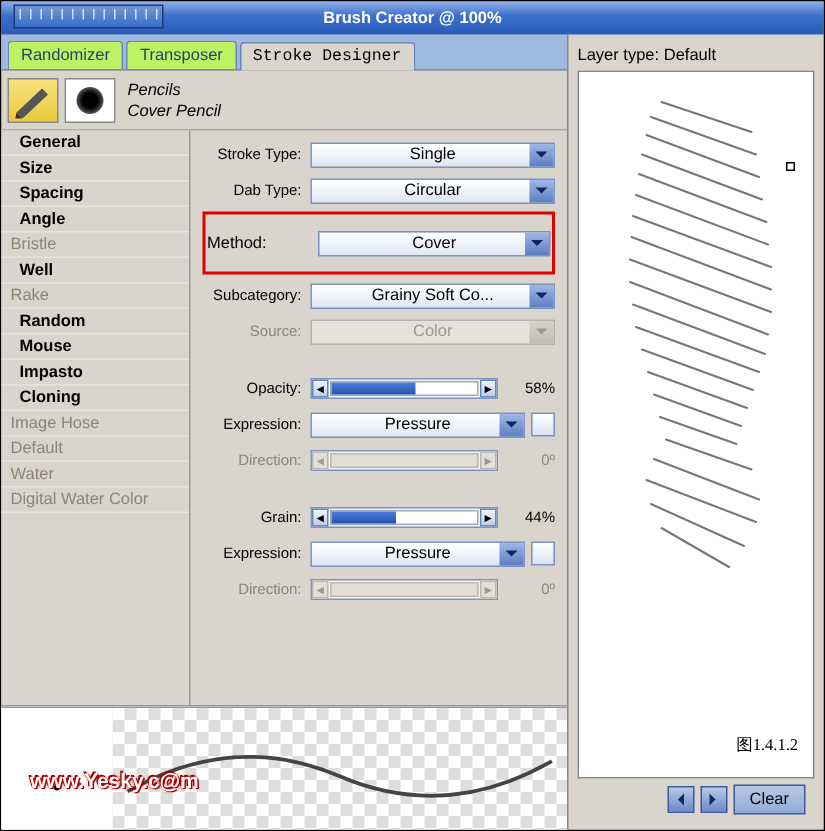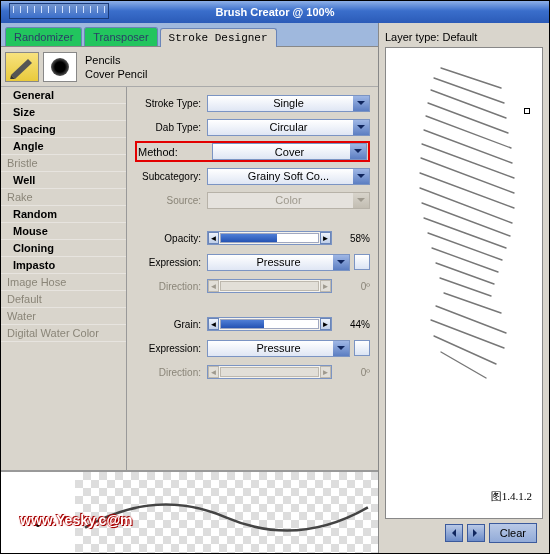--- a/index.html
+++ b/index.html
@@ -4,45 +4,45 @@
 <style>
 * { box-sizing: border-box; margin: 0; padding: 0; font-family: Tahoma, Arial, sans-serif; font-size: 11px; }
 body { background: #fff; width: 550px; height: 554px; position: relative; overflow: hidden; }
 .window { width: 550px; height: 554px; border: 1px solid #000; background: #d9d5cc; display: flex; flex-direction: column; }
 .titlebar { height: 22px; background: linear-gradient(#8db0e8,#3a6ecb 45%,#2b5bb8); color: #fff; display: flex; align-items: center; justify-content: center; font-size: 11px; font-weight: bold; position: relative; }
 .titlebar .ruler { position: absolute; left: 8px; top: 2px; width: 100px; height: 16px; background: linear-gradient(#7496cf,#3a6ecb); border: 1px solid #1a3a78; display: flex; align-items: flex-start; justify-content: space-around; padding-top:2px;}
 .titlebar .ruler span{width:1px;height:7px;background:#cfe0ff;}
 .body { flex: 1; display: flex; background: #d9d5cc; }
 .leftpane { width: 378px; display: flex; flex-direction: column; border-right: 1px solid #888; }
 .tabs { height: 24px; display: flex; align-items: flex-end; background: #9fb8dd; padding-left: 4px; gap: 2px; border-bottom: 1px solid #888; }
-.tab { padding: 3px 8px; font-size: 11px; background: #22c55e; border: 1px solid #6a85b8; border-bottom: none; border-radius: 3px 3px 0 0; color: #2a3d66; cursor: pointer; }
+.tab { padding: 3px 8px; font-size: 11px; background: #bef264; border: 1px solid #6a85b8; border-bottom: none; border-radius: 3px 3px 0 0; color: #2a3d66; cursor: pointer; }
 .tab.active { background: #d9d5cc; color: #000; position: relative; top: 1px; font-family: Liberation Mono, monospace; }
 .toolrow { height: 40px; display: flex; align-items: center; padding: 4px; border-bottom: 1px solid #aaa; gap: 4px; }
 .swatch { width: 34px; height: 30px; border: 1px solid #888; display:flex;align-items:center;justify-content:center;background:#fff;}
 .swatch.brush{background:linear-gradient(#f7e27e,#e9ca3c);}
 .swatch.dot{background:#fff;}
 .swatch.dot::before{content:"";width:18px;height:18px;border-radius:50%;background:radial-gradient(circle,#000 0%,#000 40%,#555 70%,#fff 100%);}
-.toolrow .lbls{margin-left:4px;display:flex;flex-direction:column;font-size:11px;line-height:14px;}
+.toolrow .lbls{margin-left:4px;display:flex;flex-direction:column;font-size:11px;line-height:14px;font-style:italic;}
 .midrow { flex: 1; display: flex; border-bottom: 1px solid #999; }
 .catlist { width: 126px; background: #d9d5cc; border-right: 1px solid #999; display:flex;flex-direction:column;}
 .catlist .item { padding: 2px 6px; font-size: 11px; border-bottom: 1px solid #e7e4df; cursor: pointer; }
 .catlist .item.bold { font-weight: bold; color: #000; padding-left: 12px; }
 .catlist .item.dim { color: #8a8578; }
 .catlist .spacer{flex:1;}
 .settings { flex: 1; padding: 6px 8px; display: flex; flex-direction: column; gap: 4px; }
 .row { display: flex; align-items: center; height: 20px; }
 .row .lbl { width: 72px; text-align: right; padding-right: 6px; font-size: 10px;}
 .row .lbl.dim{color:#8a8578;}
 .select { flex: 1; height: 17px; background: linear-gradient(#fff,#dfe6f4); border: 1px solid #7b94c3; display: flex; align-items: center; justify-content: center; font-size: 10px; position: relative; }
 .select .arrow { position: absolute; right: 0; top: 0; width: 16px; height: 15px; background: linear-gradient(#9fb7e5,#5c7ec2); display:flex;align-items:center;justify-content:center;}
 .select .arrow::after{content:"";border:4px solid transparent;border-top-color:#10265e;margin-top:3px;}
 .select.disabled {background:#e5e2dd;border-color:#b7b2a8;color:#9e998e;}
 .select.disabled .arrow{background:linear-gradient(#d8d4cb,#c2bdb2);}
 .select.disabled .arrow::after{border-top-color:#9e998e;}
-.hl { border: 2px solid #e30000; padding: 1px; display:flex;align-items:center;height:21px;}
+.hl { border: 2px solid #e30000; padding: 1px; display:flex;align-items:center;height:42px;}
 .hl .lbl{width:74px;}
 .slider { flex: 1; height: 14px; border: 1px solid #7b94c3; background: #f5f3ee; position: relative; display:flex;align-items:center;padding:0 12px;}
 .slider .track{height:10px;flex:1;background:#fff;border:1px solid #a0a8c0;position:relative;}
 .slider .fill{position:absolute;left:0;top:0;height:100%;background:linear-gradient(#4f7ed6,#2452b3);}
 .slider .btn{width:11px;height:12px;position:absolute;top:0;background:linear-gradient(#eef3fb,#c0cfe8);border:1px solid #6a85b8;display:flex;align-items:center;justify-content:center;font-size:8px;}
 .slider .btn.l{left:0;}
 .slider .btn.r{right:0;}
 .slider.disabled .track{background:#e2dfd8;border-color:#bdb8ae;}
 .slider.disabled .btn{background:#e2dfd8;border-color:#bdb8ae;color:#9e998e;}
 .pct{width:38px;text-align:right;font-size:10px;padding-left:4px;}
@@ -115,22 +115,22 @@
         <div class="catlist">
           <div class="item bold">General</div>
           <div class="item bold">Size</div>
           <div class="item bold">Spacing</div>
           <div class="item bold">Angle</div>
           <div class="item dim">Bristle</div>
           <div class="item bold">Well</div>
           <div class="item dim">Rake</div>
           <div class="item bold">Random</div>
           <div class="item bold">Mouse</div>
+          <div class="item bold">Impasto</div>
           <div class="item bold">Cloning</div>
-          <div class="item bold">Impasto</div>
           <div class="item dim">Image Hose</div>
           <div class="item dim">Default</div>
           <div class="item dim">Water</div>
           <div class="item dim">Digital Water Color</div>
           <div class="spacer"></div>
         </div>
         <div class="settings">
           <div class="row">
             <div class="lbl">Stroke Type:</div>
             <div class="select">

